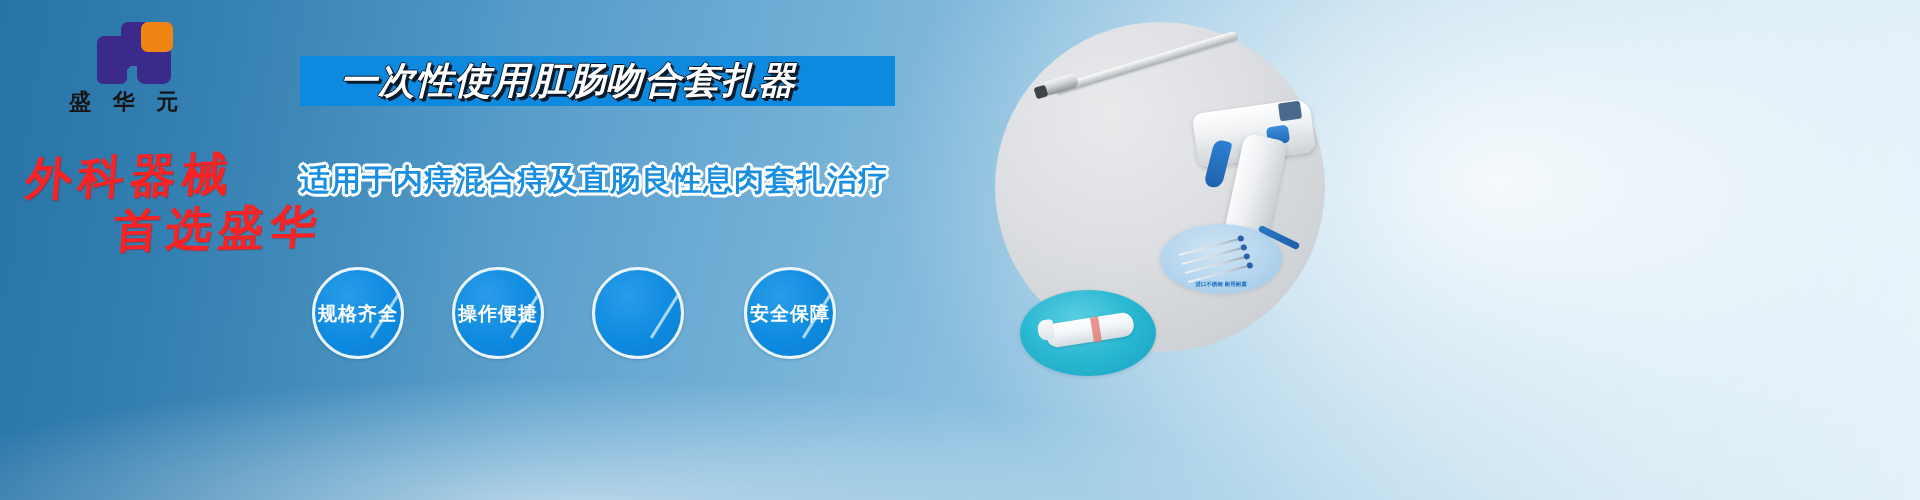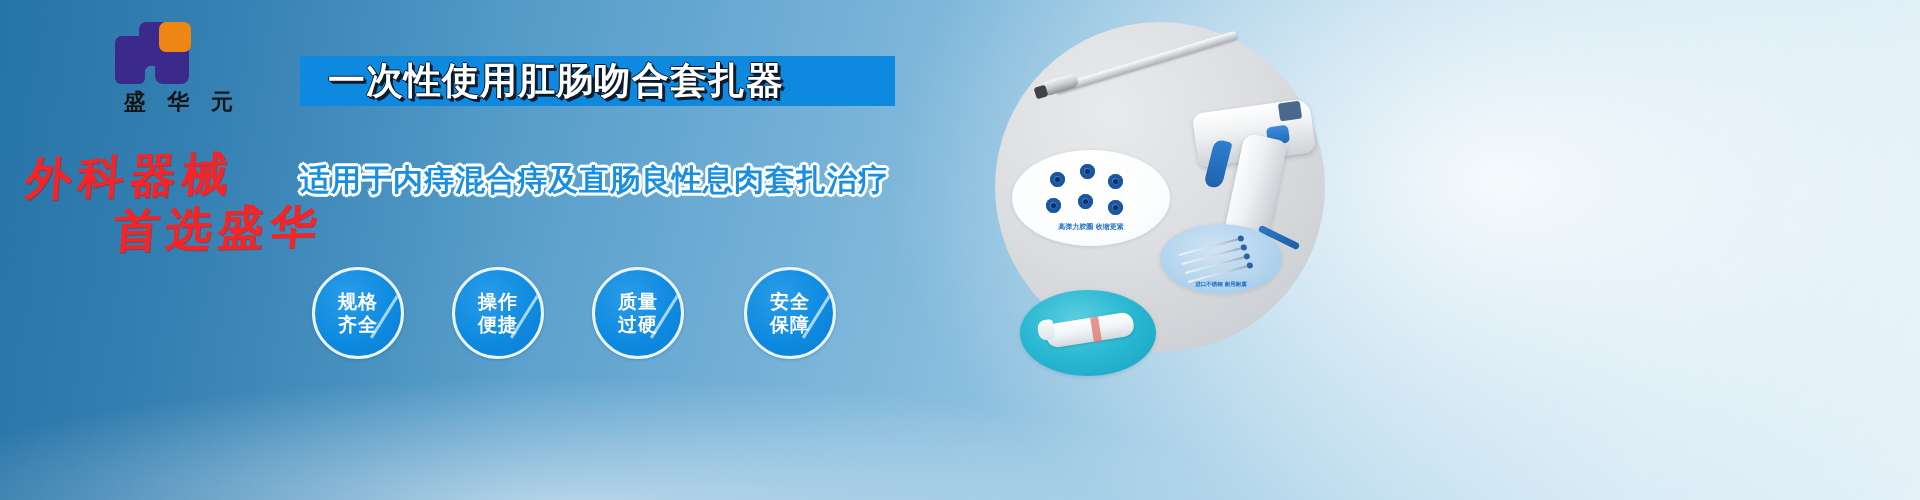--- a/index.html
+++ b/index.html
@@ -34,22 +34,22 @@
     pointer-events:none;
   }
   #bg-left-shade{
     position:absolute; left:0; top:0; width:520px; height:500px;
     background:linear-gradient(90deg, rgba(20,90,140,.30) 0%, rgba(20,90,140,0) 100%);
     pointer-events:none;
   }
 
   
   #logo-block {
-    position:absolute; left:80px; top:22px; width:160px; height:100px;
-    text-align:right;
+    position:absolute; left:62px; top:22px; width:160px; height:100px;
+    text-align:left;
   }
   .logo-mark {
     position:relative; width:90px; height:62px; margin:0 auto;
   }
   .lm { position:absolute; background:#3b2a8c; border-radius:7px; }
   .lm-a { left:0px;  top:14px; width:34px; height:34px; }
   .lm-b { left:24px; top:0px;  width:30px; height:44px; }
   .lm-c { left:0px;  top:38px; width:30px; height:24px; border-radius:6px;}
   .lm-d { left:40px; top:22px; width:34px; height:40px; border-radius:8px;}
   .lm-e { left:44px; top:0px;  width:32px; height:30px; background:#ef8512; border-radius:7px;}
@@ -80,31 +80,32 @@
   .cal-1 { left:26px; top:0px; }
   .cal-2 { left:114px; top:52px; }
 
   
   #title-bar {
     position:absolute; left:300px; top:56px;
     width:595px; height:50px;
     background:#0d8ae0;
   }
   #title-bar-text {
-    position:absolute; left:328px; top:56px; width:540px; height:50px;
+    position:absolute; left:340px; top:56px; width:540px; height:50px;
     line-height:50px;
     color:#ffffff;
     font-size:37px;
     font-weight:bold;
     letter-spacing:1px;
     white-space:nowrap;
     text-shadow:
       2px 2px 0 #0b1b2b, 3px 3px 0 #0b1b2b,
       -1px 0 0 #0b1b2b, 0 -1px 0 #0b1b2b,
       1px 0 0 #0b1b2b, 0 1px 0 #0b1b2b;
+    font-style: italic;
   }
 
   
   #subtitle {
     position:absolute; left:300px; top:158px;
     width:620px; height:44px; line-height:44px;
     color:#1a8fe0;
     font-size:30px;
     font-weight:bold;
     letter-spacing:1px;
@@ -128,21 +129,21 @@
   }
   .feature .slash {
     position:absolute; right:14px; top:18px;
     width:3px; height:54px;
     background:rgba(255,255,255,.65);
     transform:rotate(32deg);
     transform-origin:center;
   }
   .feature-label {
     position:absolute; inset:0;
-    display:flex; flex-direction:column;
+    display:flex; flex-direction:row;
     align-items:center; justify-content:center;
     color:#fff; font-size:19px; font-weight:bold;
     line-height:23px; letter-spacing:1px;
   }
   #feature-0 { left:0px; }
   #feature-1 { left:140px; }
   #feature-2 { left:280px; }
   #feature-3 { left:432px; }
 
   
@@ -357,24 +358,20 @@
     <div class="feature" id="feature-1">
       <span class="slash"></span>
       <span class="feature-label">
         <span>操作</span>
         <span>便捷</span>
       </span>
     </div>
 
     <div class="feature" id="feature-2">
       <span class="slash"></span>
-      <span class="feature-label">
-        <span>质量</span>
-        <span>过硬</span>
-      </span>
     </div>
 
     <div class="feature" id="feature-3">
       <span class="slash"></span>
       <span class="feature-label">
         <span>安全</span>
         <span>保障</span>
       </span>
     </div>
 
@@ -389,29 +386,20 @@
       <span class="dev-tip"></span>
       <span class="dev-tip-band"></span>
       <span class="dev-body"></span>
       <span class="dev-panel"></span>
       <span class="dev-btn"></span>
       <span class="dev-trigger"></span>
       <span class="dev-grip"></span>
       <span class="dev-cord"></span>
     </div>
 
-    <div id="inset-rings">
-      <span class="ring" id="ring-0"></span>
-      <span class="ring" id="ring-1"></span>
-      <span class="ring" id="ring-2"></span>
-      <span class="ring" id="ring-3"></span>
-      <span class="ring" id="ring-4"></span>
-      <span class="ring" id="ring-5"></span>
-      <span id="inset-rings-caption">高弹力胶圈 收缩更紧</span>
-    </div>
 
     <div id="inset-tray">
       <span class="needle" id="nd-0">
           <span class="nd-head"></span>
         </span>
       <span class="needle" id="nd-1">
           <span class="nd-head"></span>
         </span>
       <span class="needle" id="nd-2">
           <span class="nd-head"></span>

